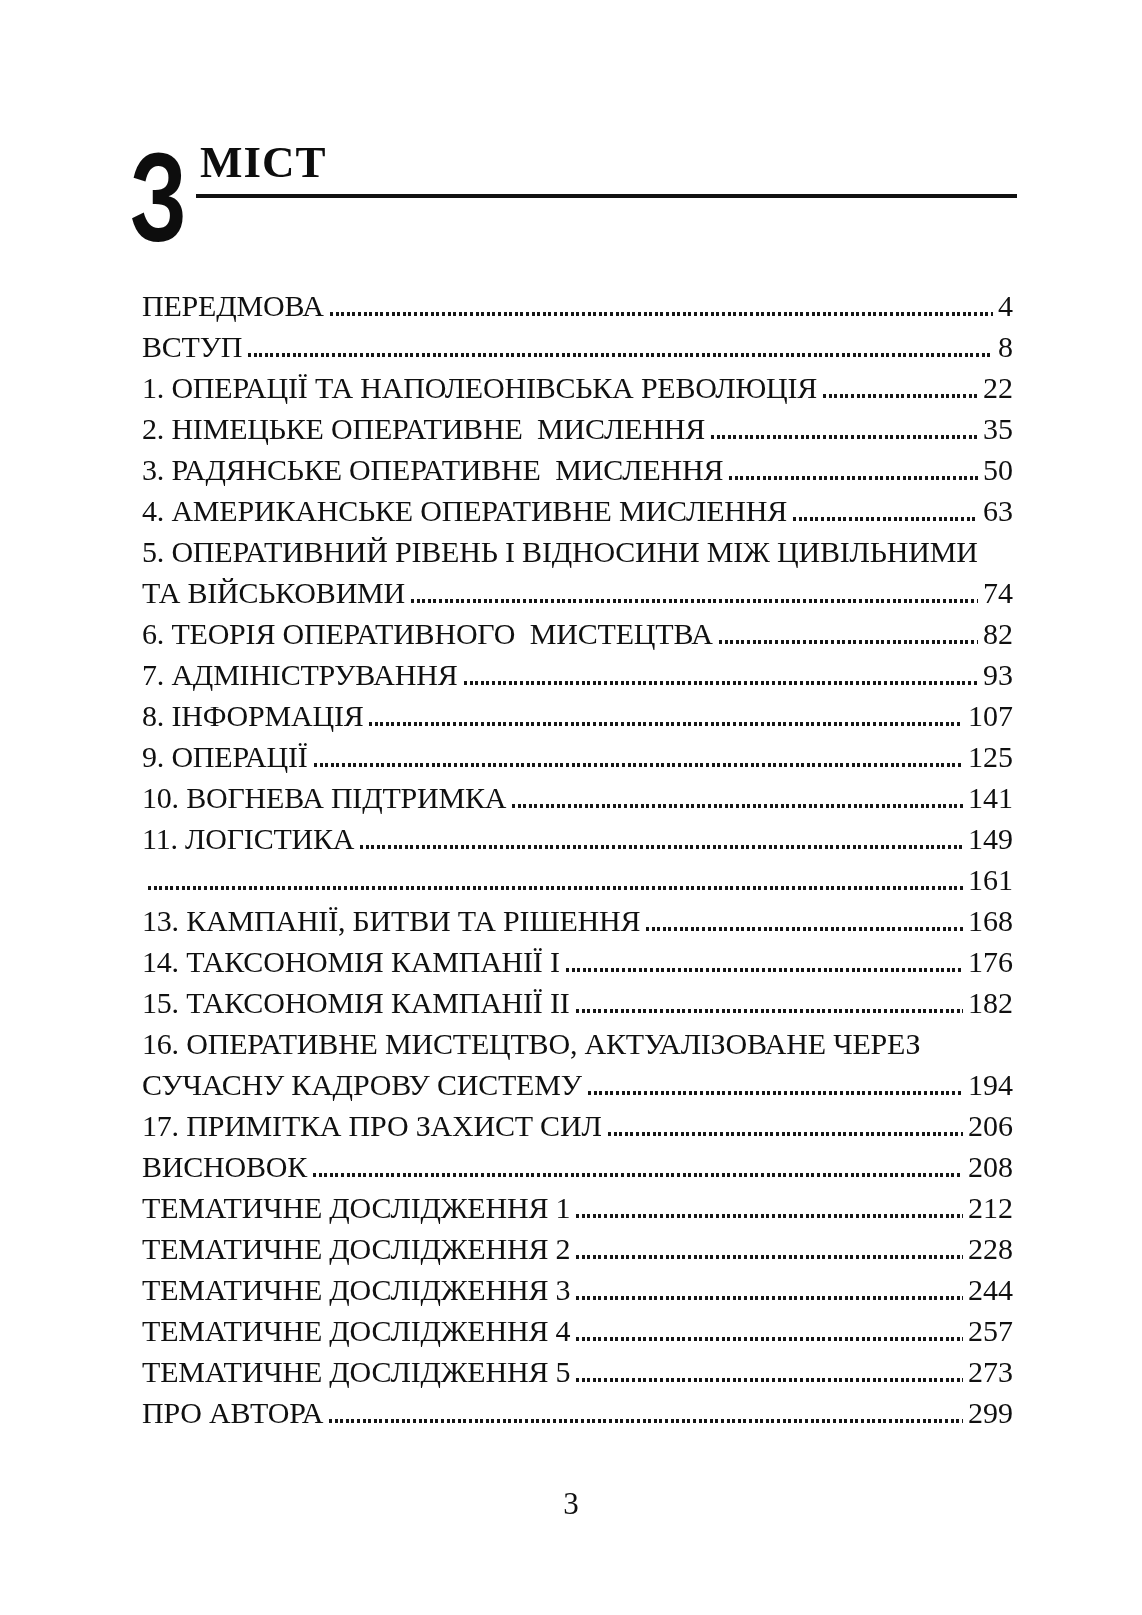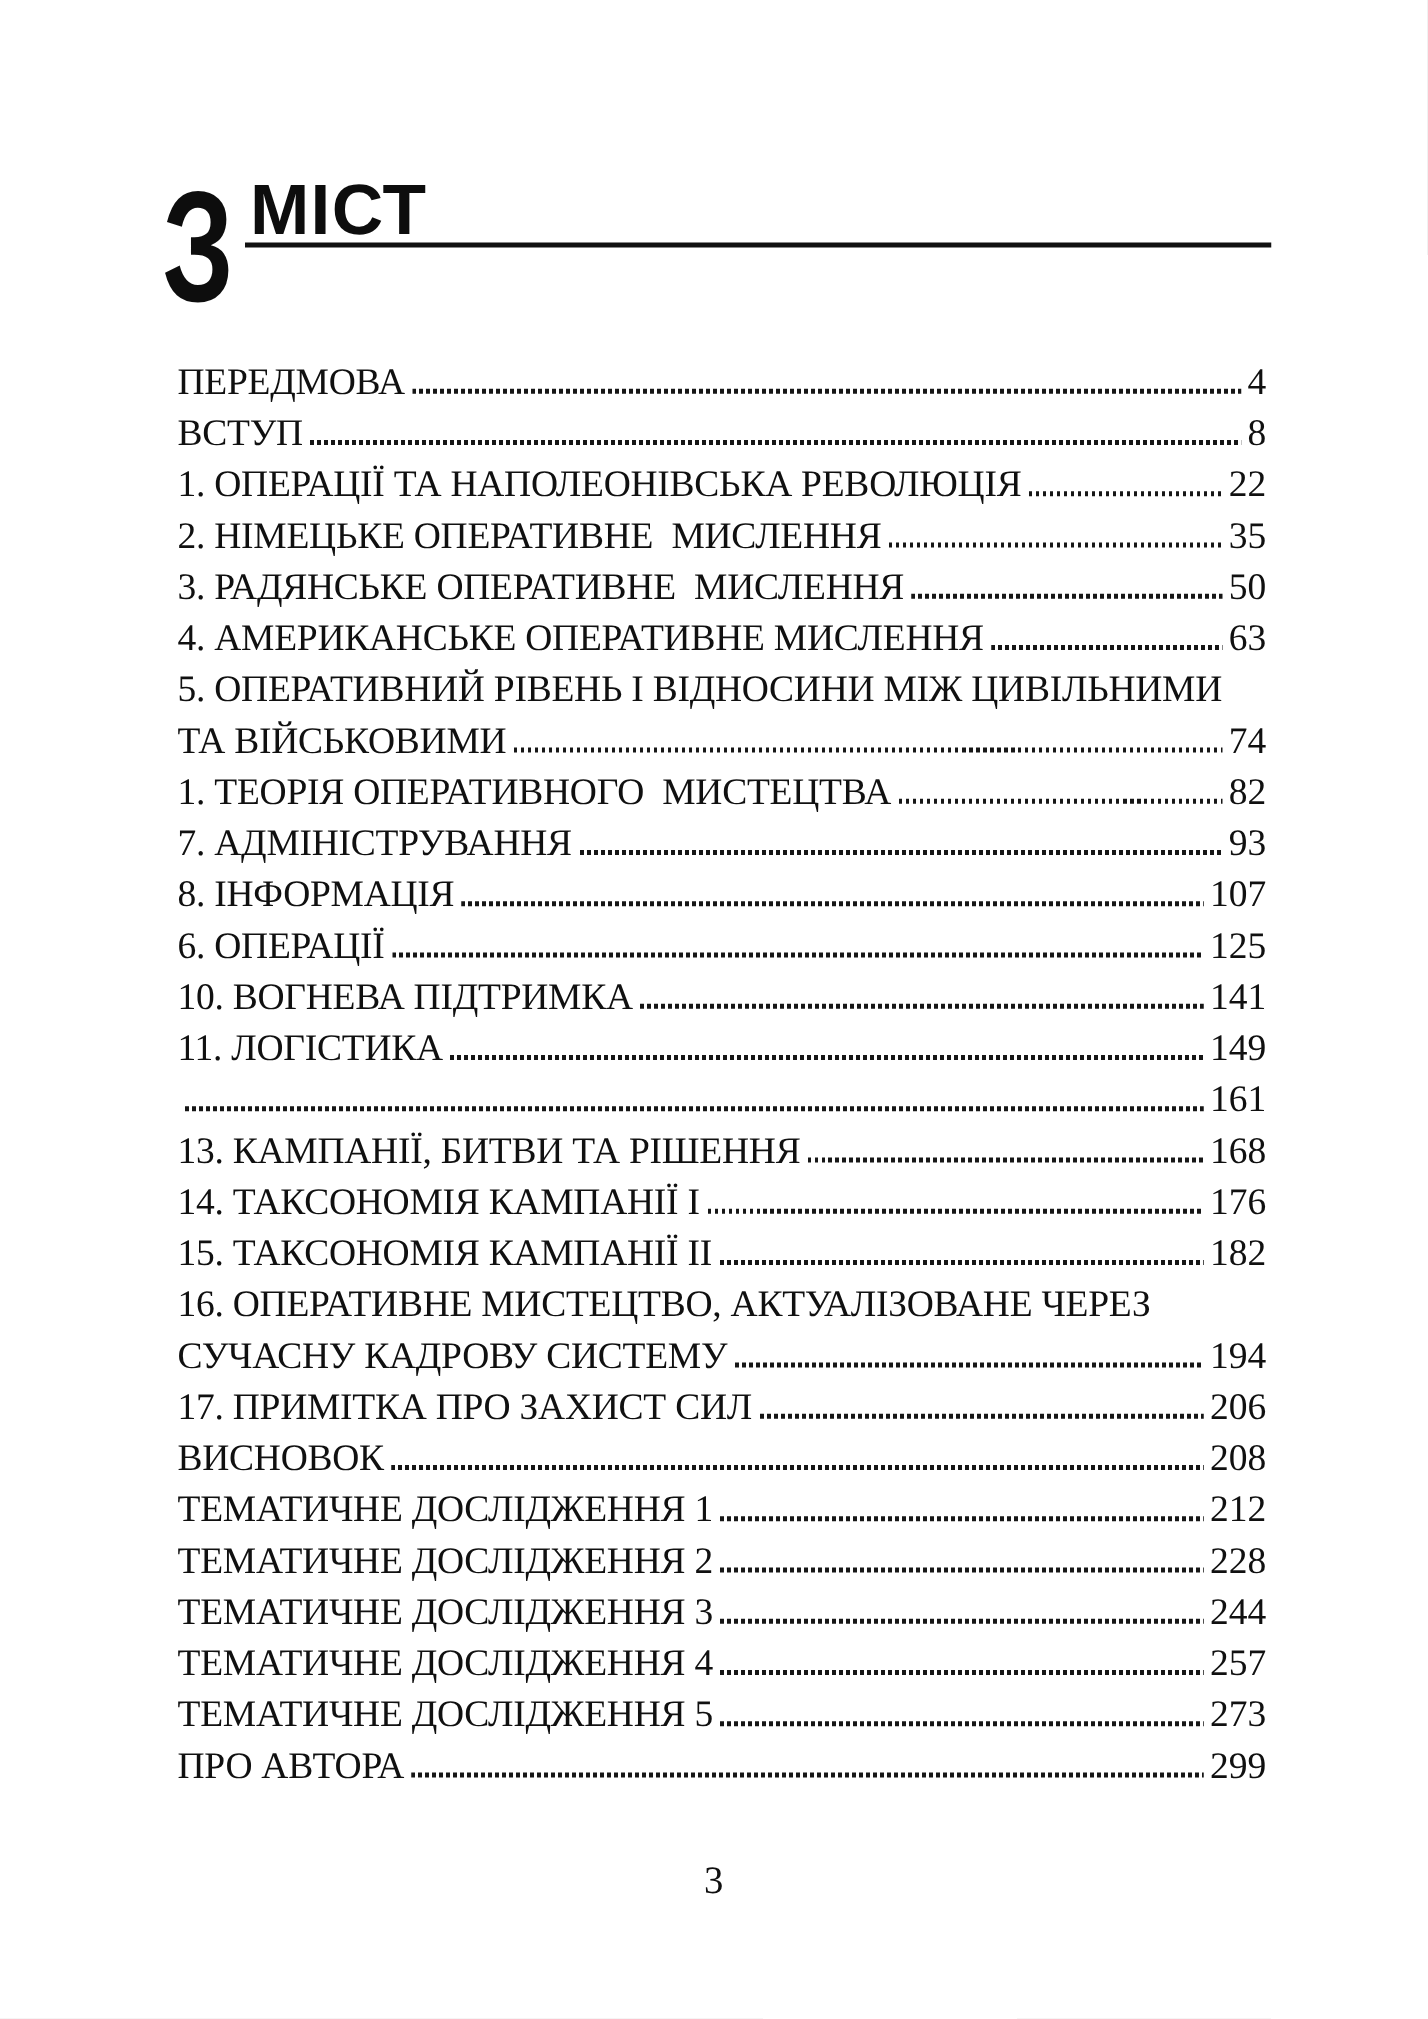--- a/index.html
+++ b/index.html
@@ -31,23 +31,23 @@
     font-size: 126px;
     line-height: 1;
     transform: scaleX(0.72);
     transform-origin: left top;
     color: #0d0d0d;
   }
   .header-title {
     position: absolute;
     left: 70px;
     top: 10px;
-    font-family: Liberation Sans, sans-serif;
+    font-family: Liberation Serif, serif;
     font-weight: 700;
-    font-size: 57px;
+    font-size: 45px;
     line-height: 1;
     letter-spacing: 1px;
     color: #0d0d0d;
   }
   .header-rule {
     position: absolute;
     left: 66px;
     right: 0;
     top: 64px;
     height: 4px;
@@ -126,30 +126,30 @@
         <div class="toc-row"><span class="toc-label">3. РАДЯНСЬКЕ ОПЕРАТИВНЕ  МИСЛЕННЯ</span><span class="toc-dots"></span><span class="toc-page">50</span></div>
       </div>
       <div class="toc-entry">
         <div class="toc-row"><span class="toc-label">4. АМЕРИКАНСЬКЕ ОПЕРАТИВНЕ МИСЛЕННЯ</span><span class="toc-dots"></span><span class="toc-page">63</span></div>
       </div>
       <div class="toc-entry">
         <div class="toc-row"><span class="toc-label">5. ОПЕРАТИВНИЙ РІВЕНЬ І ВІДНОСИНИ МІЖ ЦИВІЛЬНИМИ</span></div>
         <div class="toc-row"><span class="toc-label">ТА ВІЙСЬКОВИМИ</span><span class="toc-dots"></span><span class="toc-page">74</span></div>
       </div>
       <div class="toc-entry">
-        <div class="toc-row"><span class="toc-label">1. ТЕОРІЯ ОПЕРАТИВНОГО  МИСТЕЦТВА</span><span class="toc-dots"></span><span class="toc-page">82</span></div>
+        <div class="toc-row"><span class="toc-label">6. ТЕОРІЯ ОПЕРАТИВНОГО  МИСТЕЦТВА</span><span class="toc-dots"></span><span class="toc-page">82</span></div>
       </div>
       <div class="toc-entry">
         <div class="toc-row"><span class="toc-label">7. АДМІНІСТРУВАННЯ</span><span class="toc-dots"></span><span class="toc-page">93</span></div>
       </div>
       <div class="toc-entry">
         <div class="toc-row"><span class="toc-label">8. ІНФОРМАЦІЯ</span><span class="toc-dots"></span><span class="toc-page">107</span></div>
       </div>
       <div class="toc-entry">
-        <div class="toc-row"><span class="toc-label">6. ОПЕРАЦІЇ</span><span class="toc-dots"></span><span class="toc-page">125</span></div>
+        <div class="toc-row"><span class="toc-label">9. ОПЕРАЦІЇ</span><span class="toc-dots"></span><span class="toc-page">125</span></div>
       </div>
       <div class="toc-entry">
         <div class="toc-row"><span class="toc-label">10. ВОГНЕВА ПІДТРИМКА</span><span class="toc-dots"></span><span class="toc-page">141</span></div>
       </div>
       <div class="toc-entry">
         <div class="toc-row"><span class="toc-label">11. ЛОГІСТИКА</span><span class="toc-dots"></span><span class="toc-page">149</span></div>
       </div>
       <div class="toc-entry">
         <div class="toc-row"><span class="toc-dots"></span><span class="toc-page">161</span></div>
       </div>

